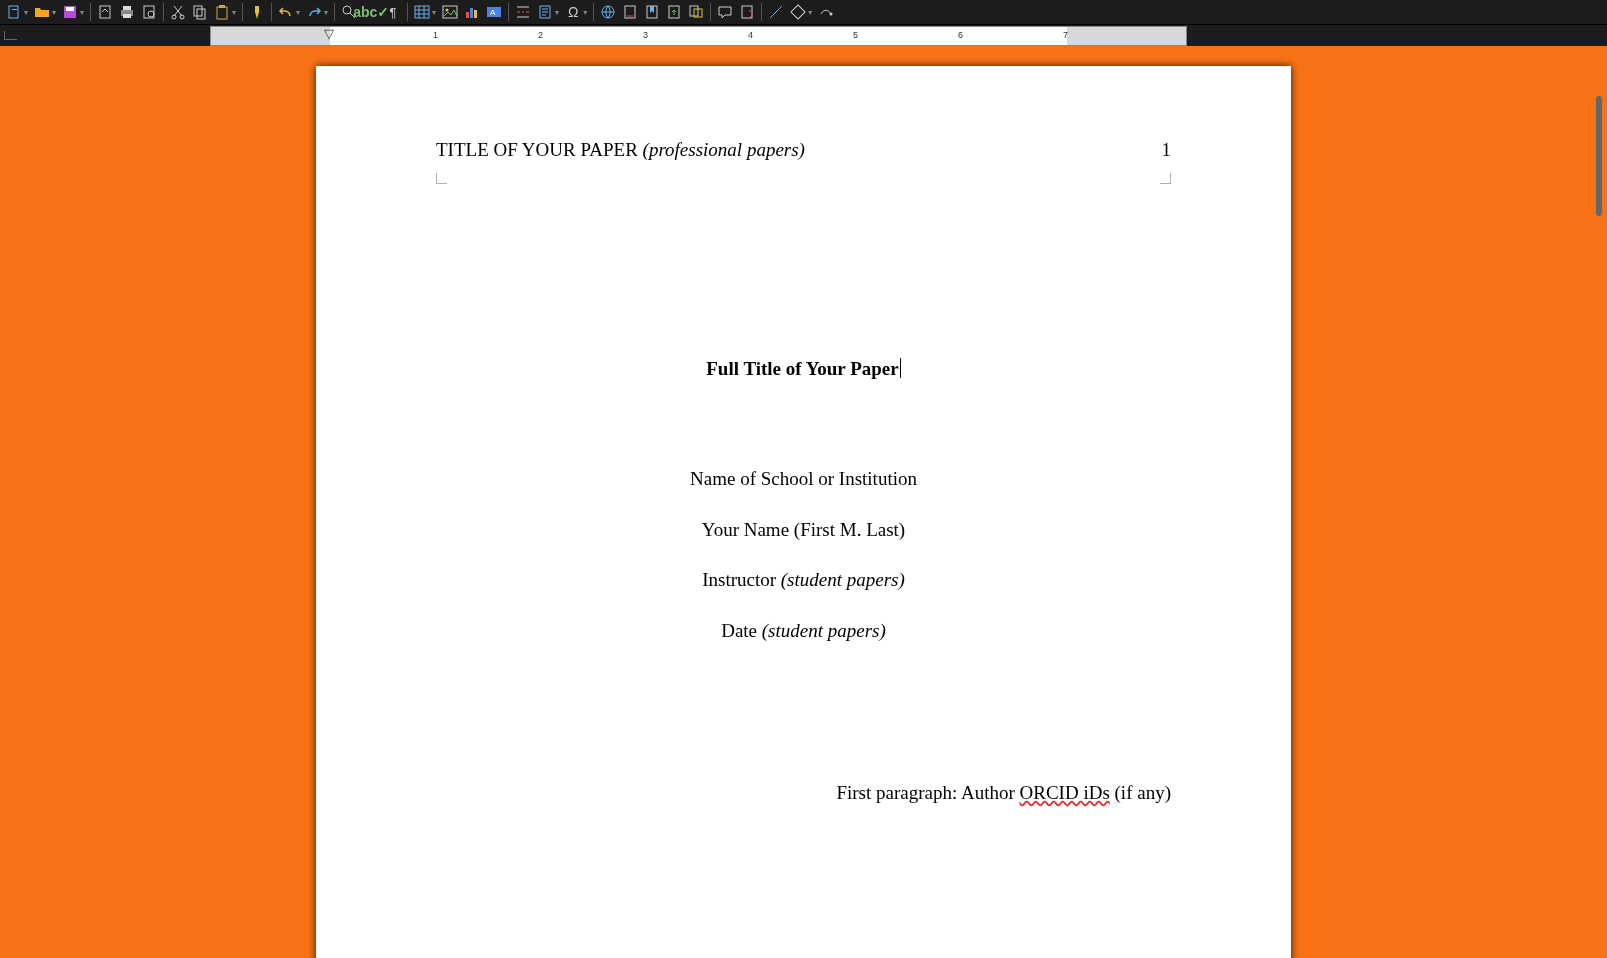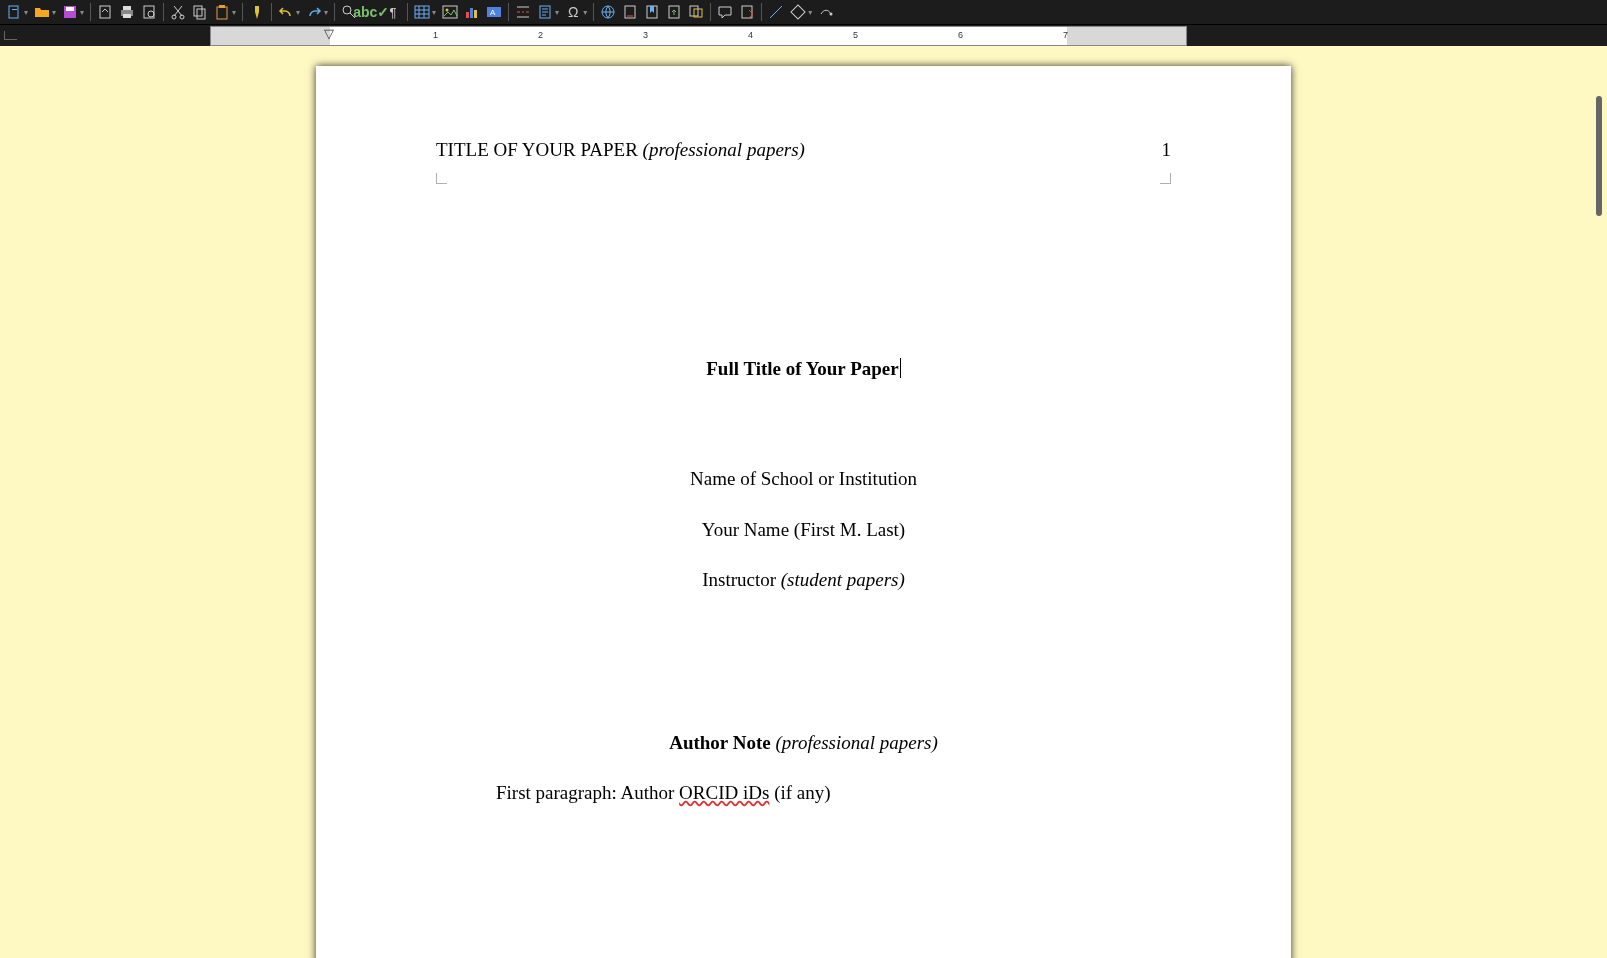--- a/index.html
+++ b/index.html
@@ -8,37 +8,37 @@
   .tb-sep{width:1px;height:18px;background:#555;margin:0 2px;}
   .drop{font-size:8px;color:#888;margin-left:-2px;margin-right:2px;}
   .ruler-wrap{height:22px;display:flex;align-items:center;background:#1c1c1c;}
   .left-ruler-gap{width:210px;height:22px;display:flex;align-items:flex-start;}
   .left-corner{width:12px;height:8px;border-left:1px solid #666;border-bottom:1px solid #666;margin-left:4px;margin-top:6px;}
   .ruler{flex:0 0 975px;height:18px;background:#fff;position:relative;border:1px solid #888;font-size:9px;color:#333;overflow:hidden;}
   .ruler .margin-left{position:absolute;left:0;top:0;height:100%;width:119px;background:#d8d8d8;}
   .ruler .margin-right{position:absolute;right:0;top:0;height:100%;width:119px;background:#d8d8d8;}
   .ruler .num{position:absolute;top:3px;}
   .ruler .marker{position:absolute;top:-1px;font-size:13px;color:#333;}
-  .workspace{position:absolute;left:0;right:0;top:46px;bottom:0;overflow:auto;background:#fef9c3;}
+  .workspace{position:absolute;left:0;right:0;top:46px;bottom:0;overflow:auto;background:#f97316;}
   .centerer{display:flex;justify-content:center;}
   .page{width:975px;background:#fff;color:#000;margin-top:20px;padding:70px 120px 40px 120px;box-sizing:border-box;font-family:"Times New Roman",Times,serif;font-size:19px;line-height:1.5;box-shadow:0 0 8px rgba(0,0,0,0.8);min-height:920px;position:relative;}
   .hdr-row{display:flex;justify-content:space-between;font-size:19px;}
   .hdr-marks{display:flex;justify-content:space-between;margin-top:8px;height:12px;}
   .hdr-mark{width:10px;height:10px;border-bottom:1px solid #b0b0b0;}
   .hdr-mark.left{border-left:1px solid #b0b0b0;}
   .hdr-mark.right{border-right:1px solid #b0b0b0;}
   .center-block{text-align:center;}
   .italic{font-style:italic;}
   .bold{font-weight:bold;font-family:Liberation Serif, serif;}
   .big-space{height:170px;}
   .med-space{height:60px;}
   .line-sp{margin:22px 0;}
   .cursor{display:inline-block;width:1px;height:20px;background:#000;vertical-align:-3px;margin-left:1px;}
   .orcid-underline{text-decoration:underline;text-decoration-color:#e03030;text-decoration-style:wavy;}
-  .body-indent{padding-left:60px;}
+  .body-indent{padding-left:60px;text-align:right;}
   .scroll-ind{position:absolute;right:5px;top:50px;width:6px;height:120px;background:#666;border-radius:3px;}
 </style>
 </head>
 <body>
 
 <div class="toolbar">
   <span class="tb-btn">
     <svg width="16" height="16">
         <rect x="3" y="2" width="9" height="12" fill="none" stroke="#6ab0f3"></rect>
         <rect x="6" y="5" width="5" height="1" fill="#6ab0f3"></rect>
@@ -274,25 +274,25 @@
         <span class="bold">Full Title of Your Paper</span><span class="cursor"></span>
       </div>
 
       <div class="med-space"></div>
 
       <div class="center-block line-sp">Name of School or Institution</div>
       <div class="center-block line-sp">Your Name (First M. Last)</div>
       <div class="center-block line-sp">
         <span>Instructor </span><span class="italic">(student papers)</span>
       </div>
+      <div class="center-block line-sp">
+        <span>Date </span><span class="italic">(student papers)</span>
+      </div>
 
       <div style="height:90px;"></div>
 
-      <div class="center-block line-sp">
-        <span class="bold">Author Note </span><span class="italic">(professional papers)</span>
-      </div>
 
       <div class="body-indent line-sp">
         <span>First paragraph: Author </span><span class="orcid-underline">ORCID iDs</span><span> (if any)</span>
       </div>
     </div>
   </div>
 </div>
 
 </body></html>

